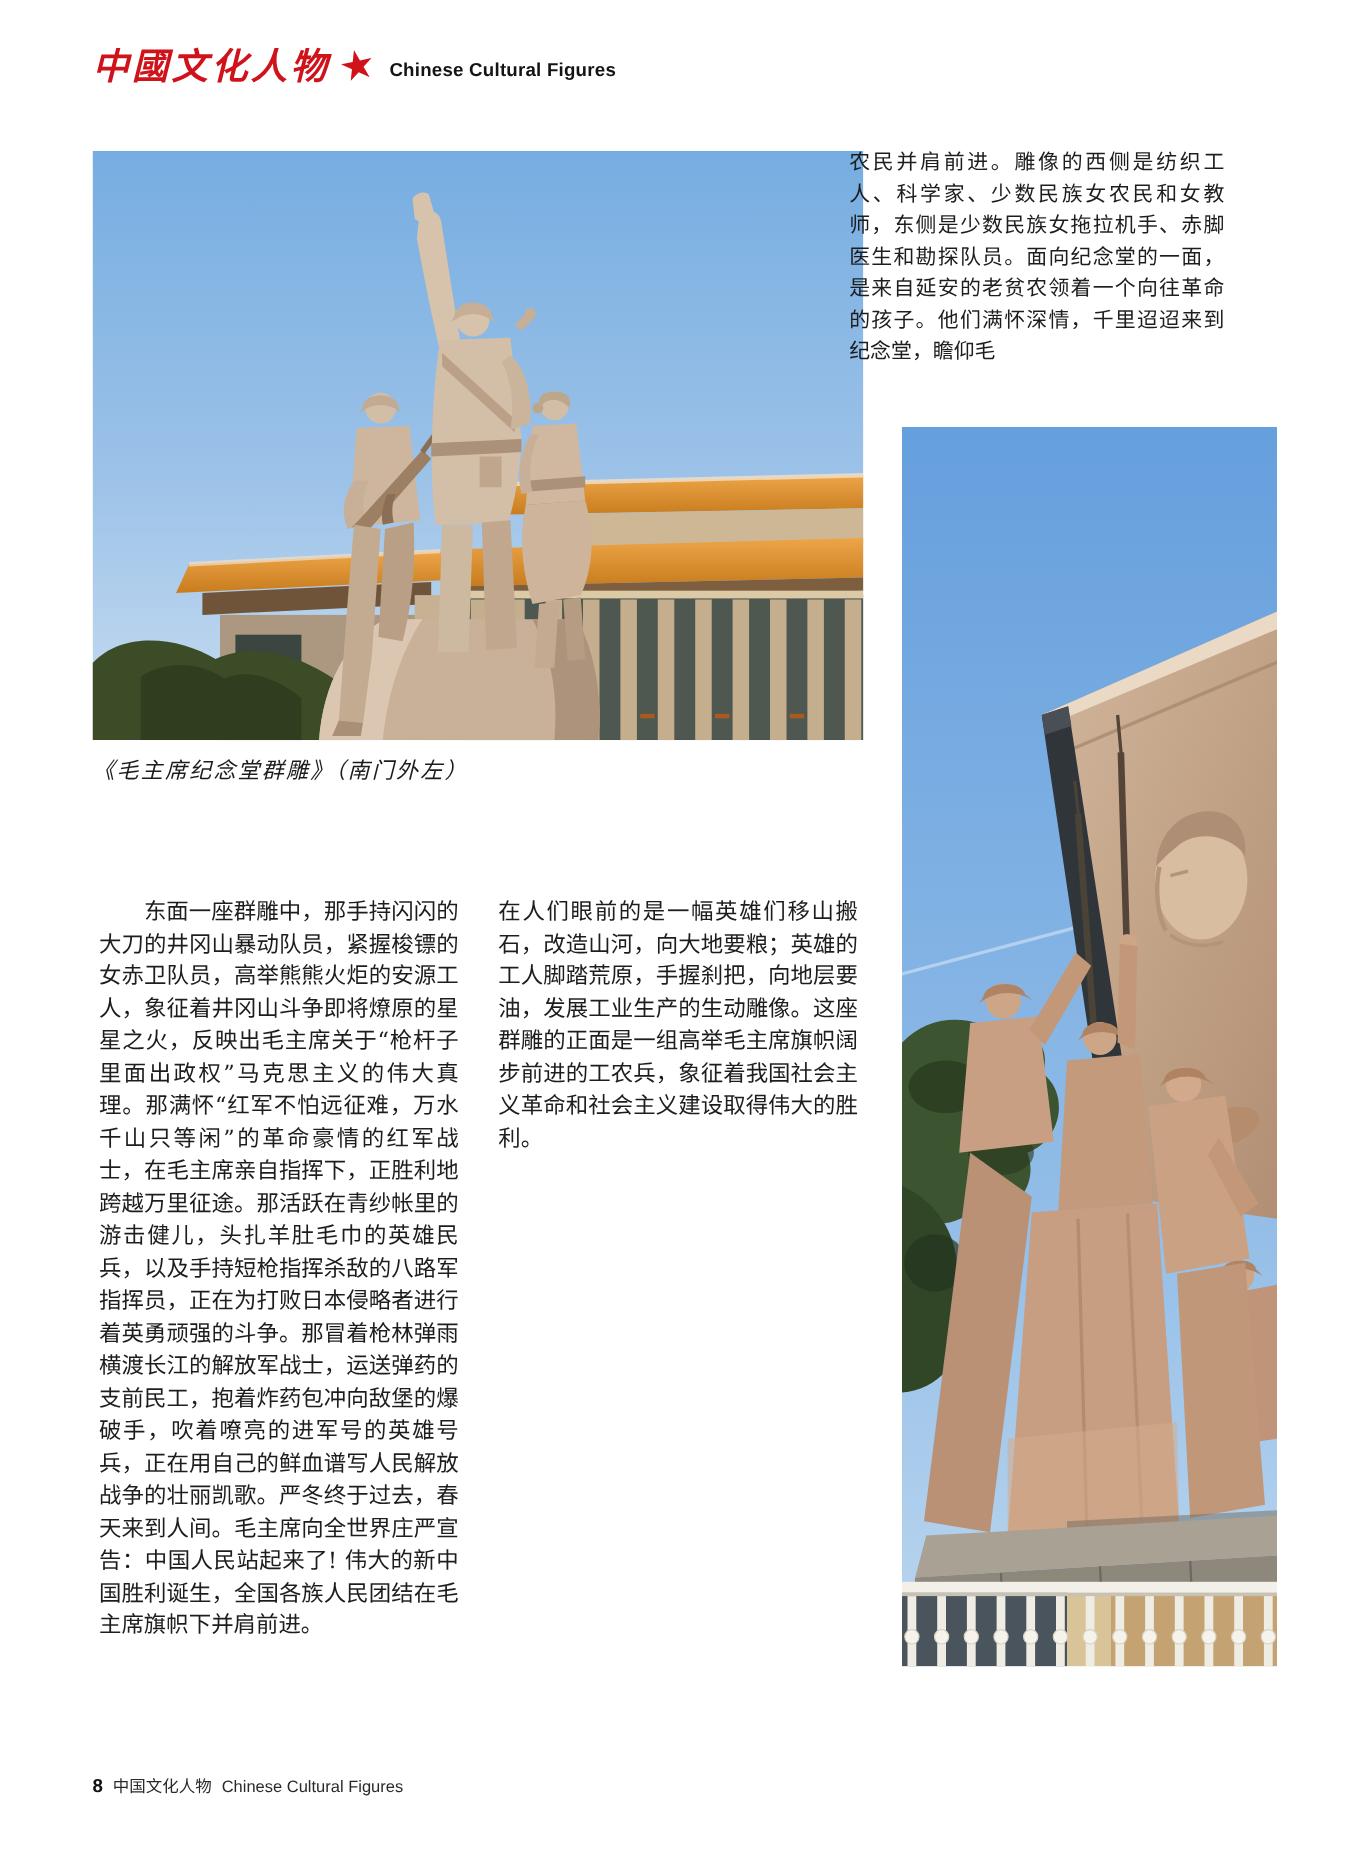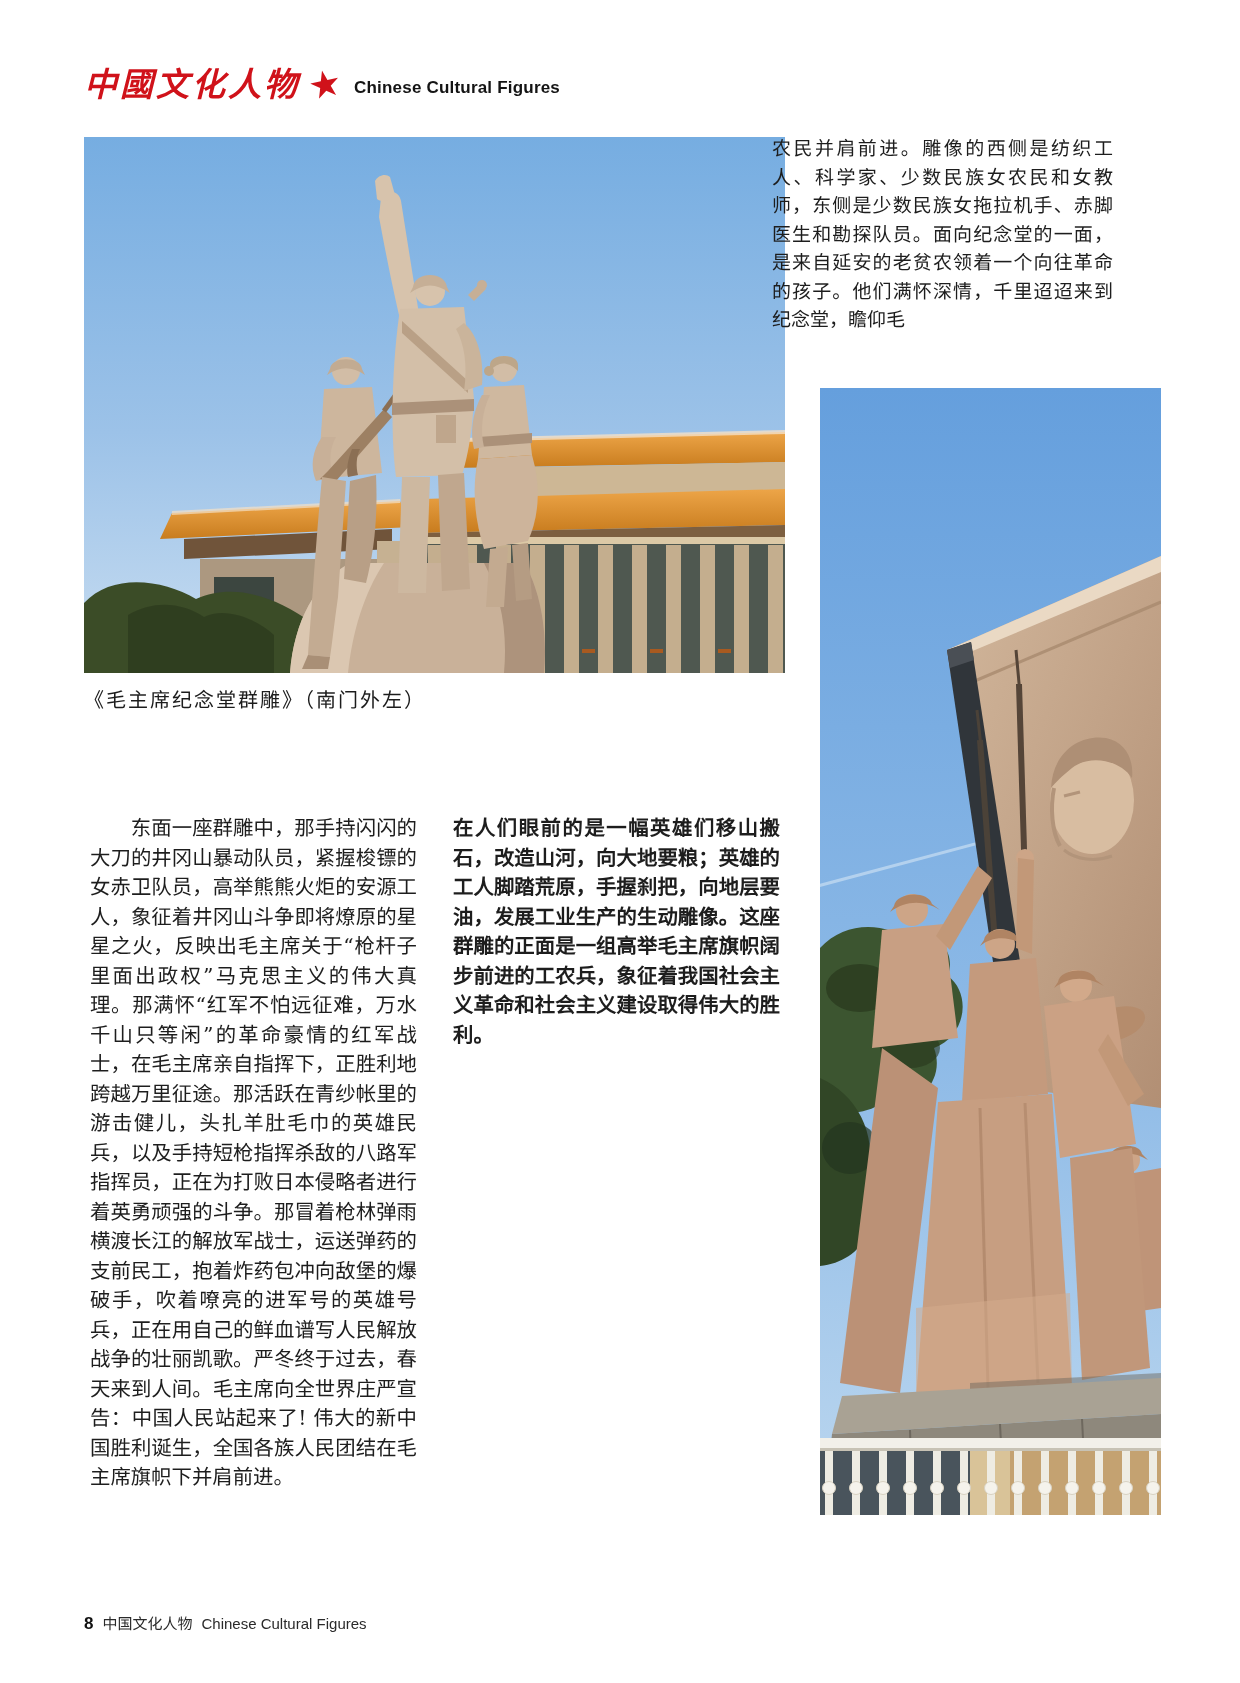--- a/index.html
+++ b/index.html
@@ -2,51 +2,51 @@
 <html lang="zh-CN"><head>
 <meta charset="utf-8">
 <style>
   html,body{margin:0;padding:0;}
   body{
     width:1240px;height:1683px;position:relative;background:#ffffff;
     font-family:"DejaVu Serif","Liberation Serif",serif;
     overflow:hidden;
   }
   
-  .masthead{position:absolute;left:84px;top:68px;display:flex;align-items:center;gap:10px;}
+  .masthead{position:absolute;left:84px;top:44px;display:flex;align-items:center;gap:10px;}
   .logo-cn{
     color:#d0121a;font-weight:bold;font-style:italic;
     font-size:33px;letter-spacing:3px;line-height:1;
     font-family:"DejaVu Serif",serif;
   }
   .star{color:#d0121a;font-size:30px;line-height:1;display:inline-block;transform:rotate(-12deg);}
   .logo-en{
     color:#141414;font-weight:bold;font-size:17px;letter-spacing:.2px;
     font-family:"Liberation Sans","DejaVu Sans",sans-serif;margin-left:4px;margin-top:6px;
   }
   
   .photo{position:absolute;overflow:hidden;}
   .photo svg{display:block;}
   .photo-main{left:84px;top:137px;width:701px;height:536px;}
   .photo-right{left:820px;top:388px;width:341px;height:1127px;}
   
   .caption{
     position:absolute;left:84px;top:684px;width:660px;
-    font-size:20px;color:#1c1c1c;letter-spacing:2px;
+    font-style:italic;font-size:20px;color:#1c1c1c;letter-spacing:2px;
   }
   
   .col{
     position:absolute;text-align:justify;text-justify:inter-character;
     color:#1d1d1d;
   }
   .col p{margin:0;}
   .col p.indent{text-indent:2em;}
   .col-intro{left:772px;top:134px;width:341px;font-size:19px;line-height:28.5px;}
   .col-left{left:90px;top:814px;width:327px;font-size:20.4px;line-height:29.5px;}
-  .col-mid{left:453px;top:814px;width:327px;font-size:20.4px;line-height:29.5px;font-weight:bold;}
+  .col-mid{left:453px;top:814px;width:327px;font-size:20.4px;line-height:29.5px;}
   
   .footer{
     position:absolute;left:84px;top:1612px;display:flex;align-items:baseline;gap:9px;
     font-family:"Liberation Sans","DejaVu Sans",sans-serif;color:#2a2a2a;font-size:15px;
   }
   .footer .pageno{font-weight:bold;font-size:17px;color:#111;}
 </style>
 </head>
 <body>
 

